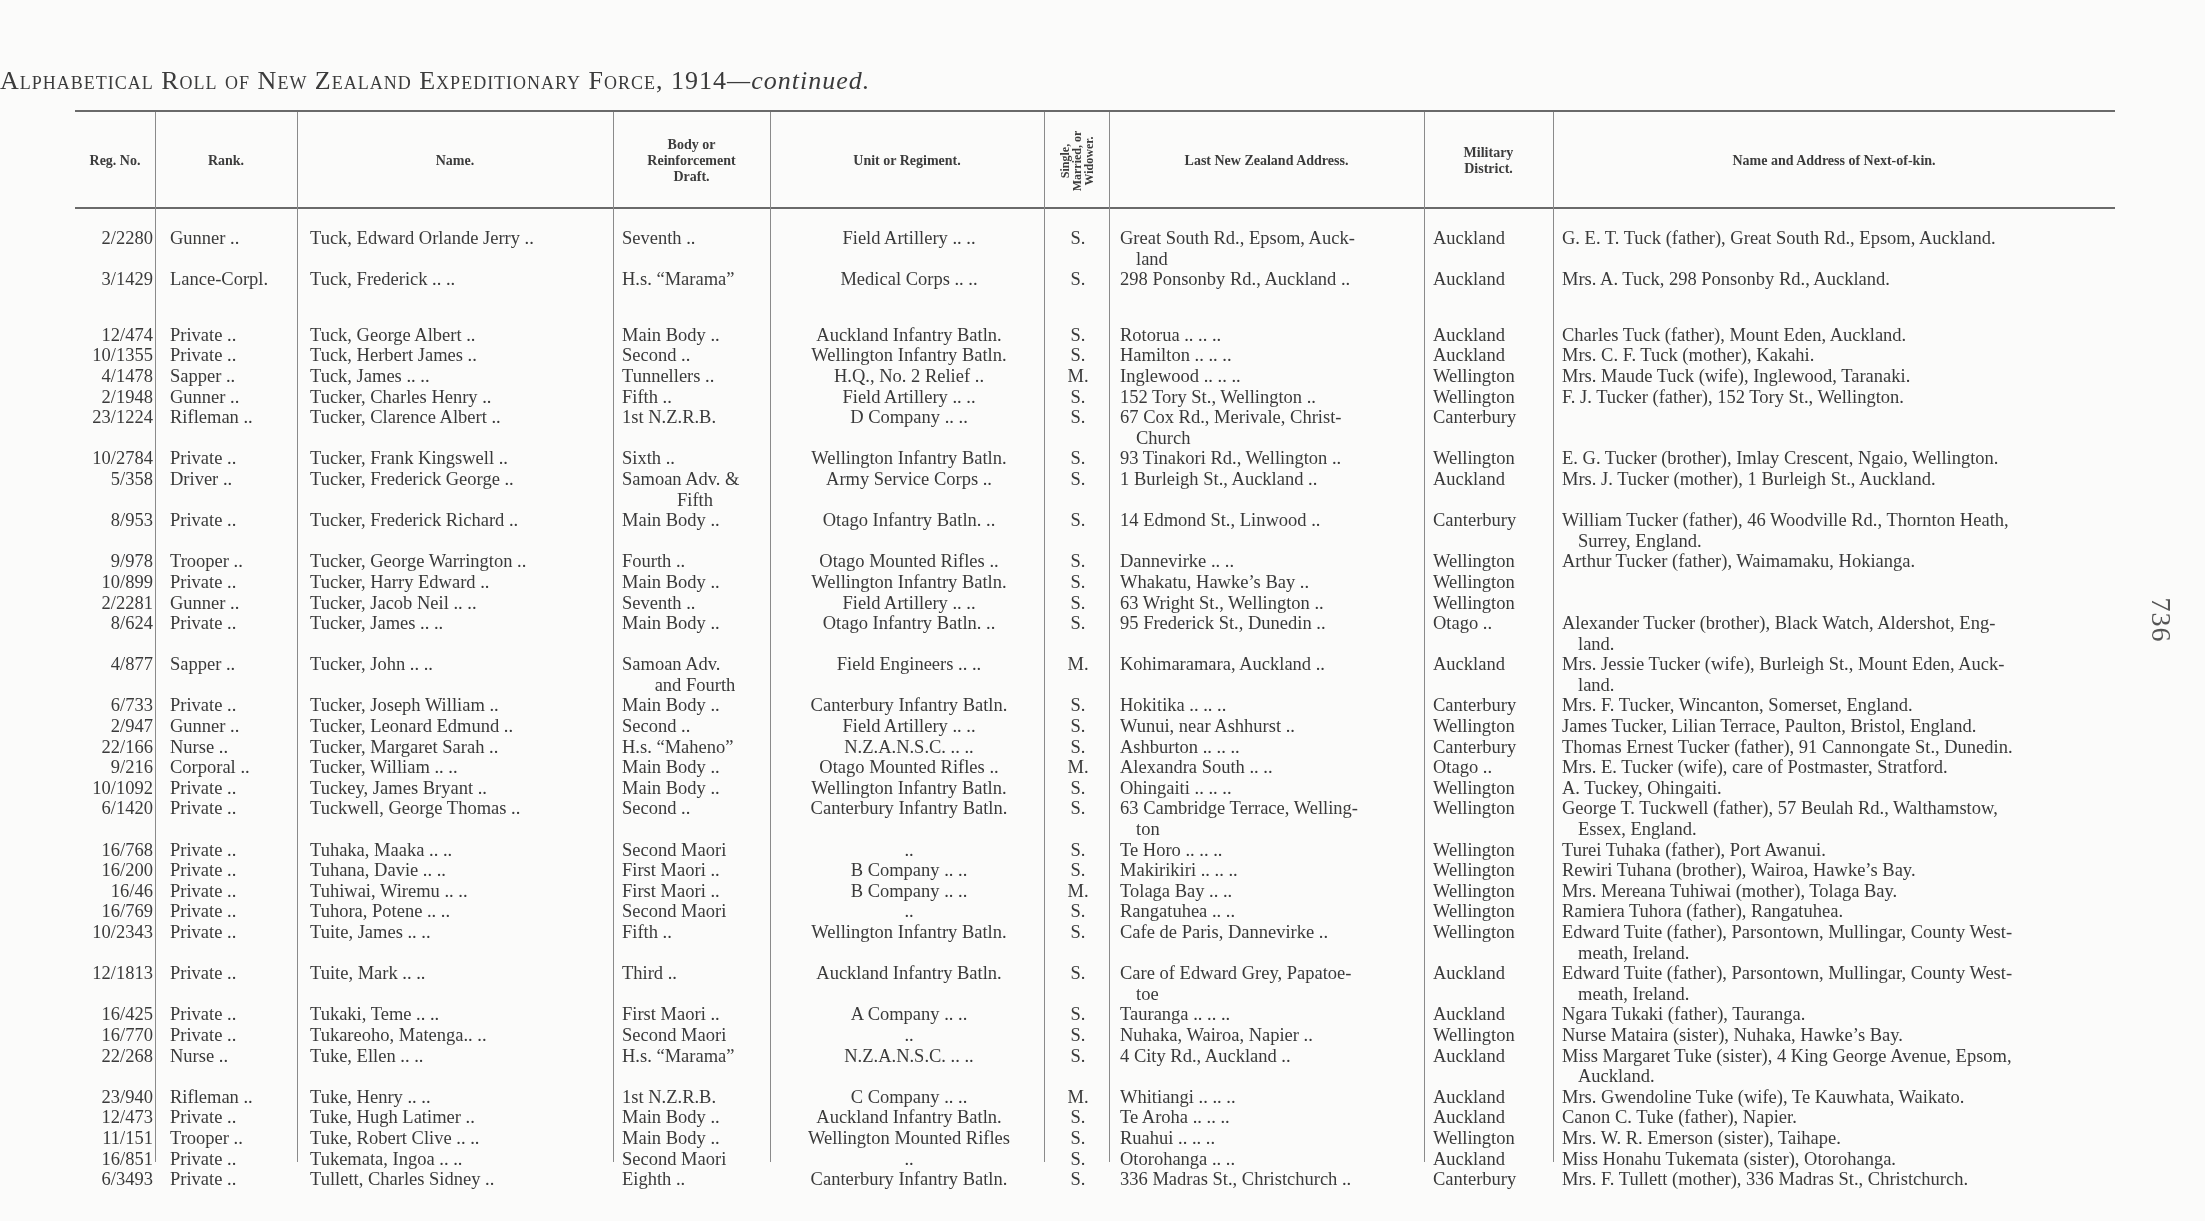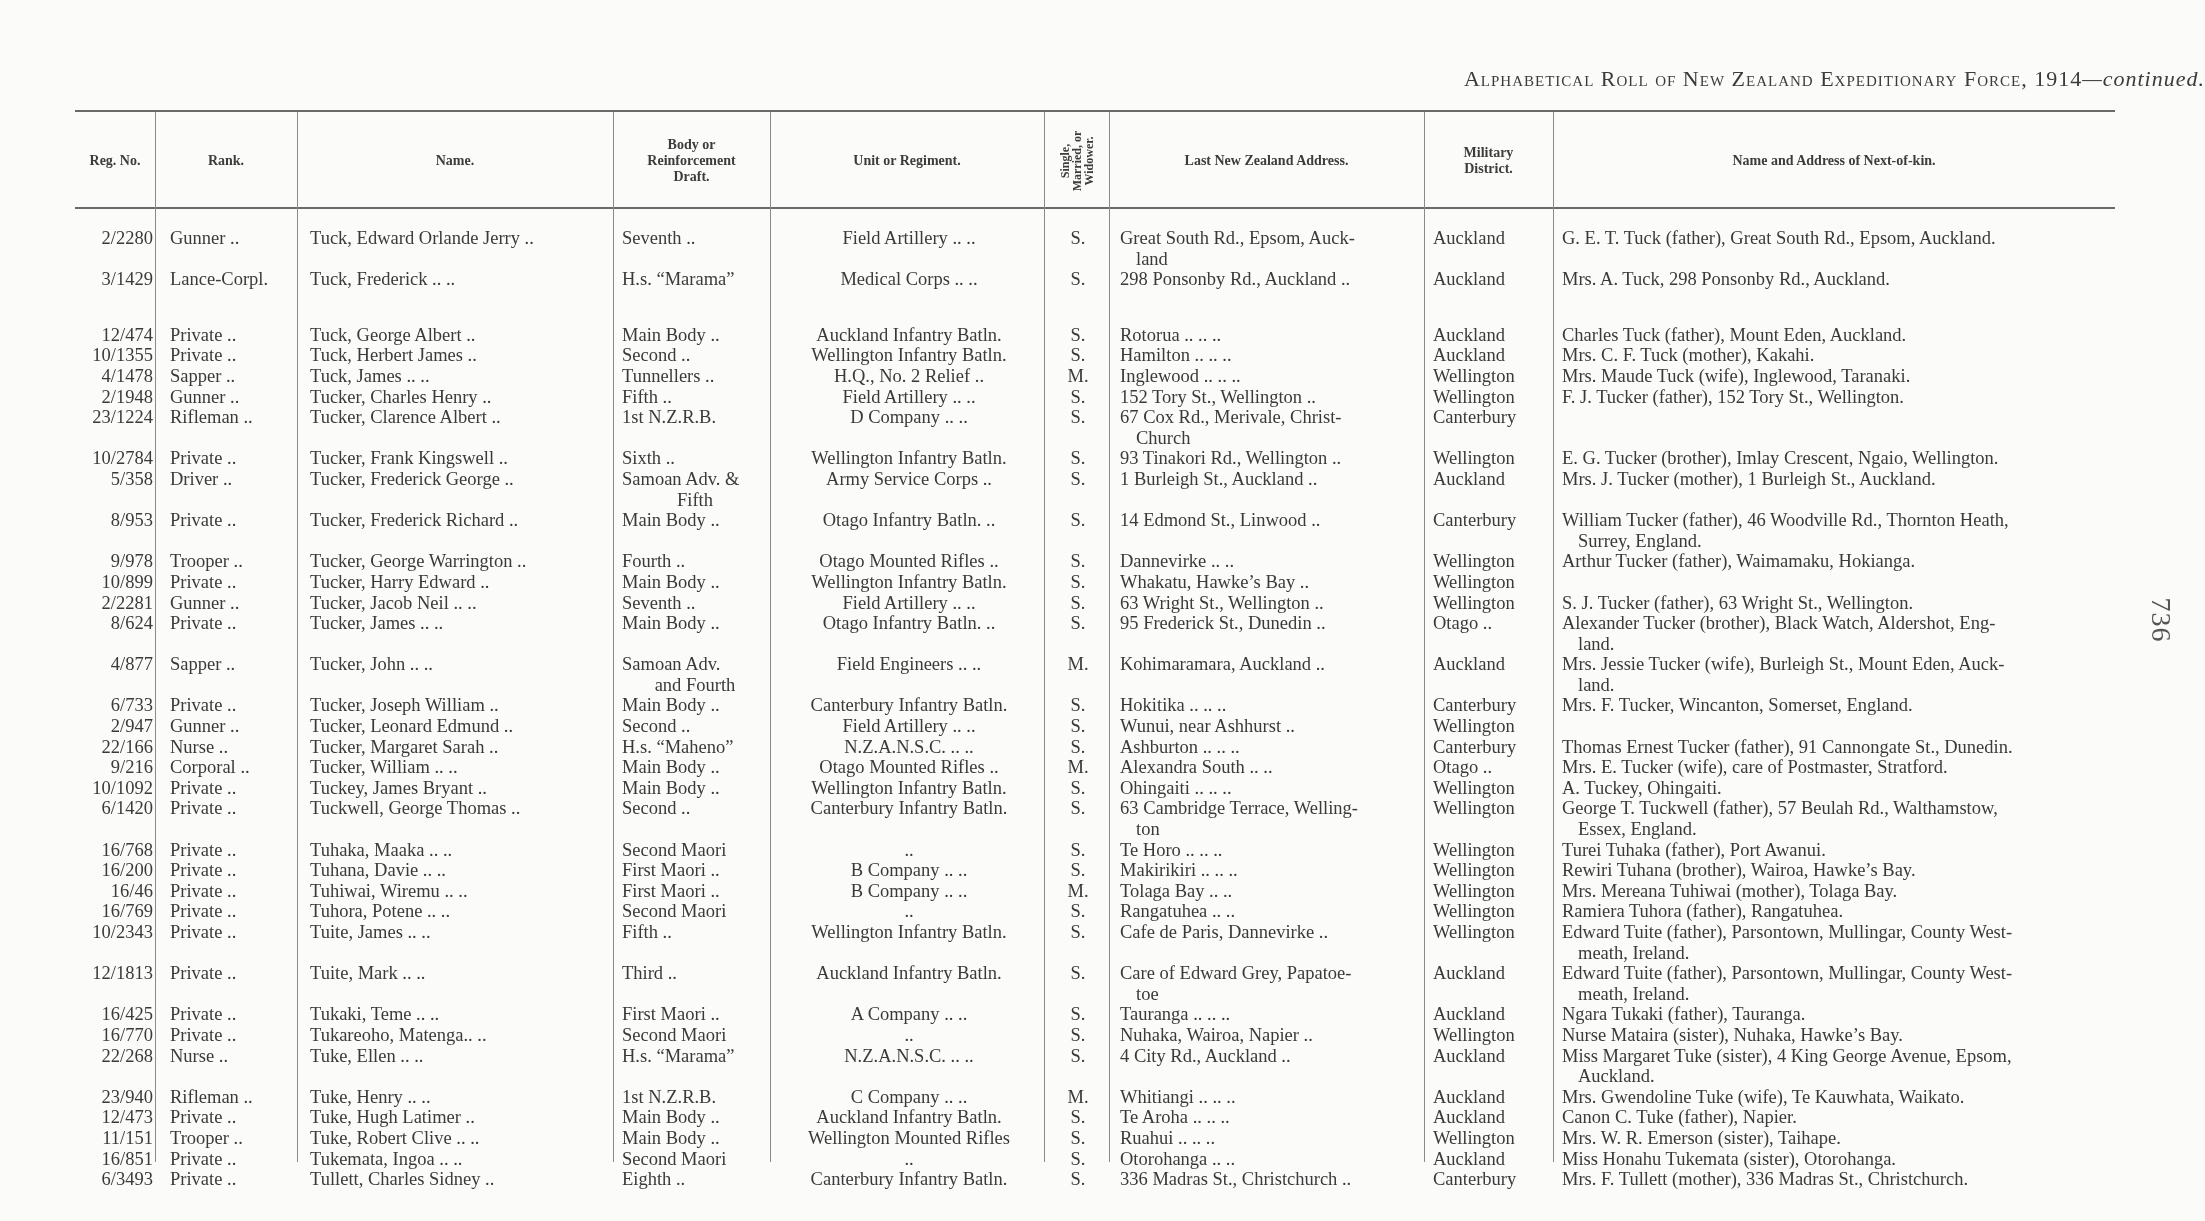--- a/index.html
+++ b/index.html
@@ -2,22 +2,22 @@
 <html><head>
 <meta charset="utf-8">
 <style>
   html, body { margin:0; padding:0; }
   body {
     width:2205px; height:1221px; position:relative; overflow:hidden;
     background:#fbfbfa; color:#3a3a3a;
     font-family:"Liberation Serif","DejaVu Serif",serif;
   }
   .title {
-    position:absolute; left:0; width:2205px; top:66px; text-align:right;
-    font-size:22px; letter-spacing:1px; color:#3b3b3b; font-variant:small-caps;
+    position:absolute; left:0; width:2205px; top:66px; text-align:left;
+    font-size:26px; letter-spacing:1px; color:#3b3b3b; font-variant:small-caps;
   }
   .title i { font-style:italic; font-variant:normal; }
   .page-number {
     position:absolute; left:2138px; top:604px; font-size:28px; color:#555;
     transform:rotate(90deg); transform-origin:center; letter-spacing:1px;
   }
   .rule { position:absolute; height:0; border-top:2px solid #6a6a6a; }
   .vline { position:absolute; width:0; border-left:1px solid #8a8a8a; }
   .hdr {
     position:absolute; top:113px; height:95px; display:flex; align-items:center; justify-content:center;
@@ -209,21 +209,20 @@
     </div>
     <div class="row" style="height: 20.6px;">
       <div class="cell c-reg"><span>2/2281</span></div>
       <div class="cell c-rank"><span>Gunner ..</span></div>
       <div class="cell c-name"><span>Tucker, Jacob Neil .. ..</span></div>
       <div class="cell c-body"><span>Seventh ..</span></div>
       <div class="cell c-unit"><span>Field Artillery .. ..</span></div>
       <div class="cell c-smw"><span>S.</span></div>
       <div class="cell c-addr"><span>63 Wright St., Wellington ..</span></div>
       <div class="cell c-mil"><span>Wellington</span></div>
-      <div class="cell c-nok"><span>S. J. Tucker (father), 63 Wright St., Wellington.</span></div>
     </div>
     <div class="row" style="height: 41.2px;">
       <div class="cell c-reg"><span>8/624</span></div>
       <div class="cell c-rank"><span>Private ..</span></div>
       <div class="cell c-name"><span>Tucker, James .. ..</span></div>
       <div class="cell c-body"><span>Main Body ..</span></div>
       <div class="cell c-unit"><span>Otago Infantry Batln. ..</span></div>
       <div class="cell c-smw"><span>S.</span></div>
       <div class="cell c-addr"><span>95 Frederick St., Dunedin ..</span></div>
       <div class="cell c-mil"><span>Otago ..</span></div>
@@ -256,20 +255,21 @@
     </div>
     <div class="row" style="height: 20.6px;">
       <div class="cell c-reg"><span>2/947</span></div>
       <div class="cell c-rank"><span>Gunner ..</span></div>
       <div class="cell c-name"><span>Tucker, Leonard Edmund ..</span></div>
       <div class="cell c-body"><span>Second ..</span></div>
       <div class="cell c-unit"><span>Field Artillery .. ..</span></div>
       <div class="cell c-smw"><span>S.</span></div>
       <div class="cell c-addr"><span>Wunui, near Ashhurst ..</span></div>
       <div class="cell c-mil"><span>Wellington</span></div>
+      <div class="cell c-nok"><span>James Tucker, Lilian Terrace, Paulton, Bristol, England.</span></div>
     </div>
     <div class="row" style="height: 20.6px;">
       <div class="cell c-reg"><span>22/166</span></div>
       <div class="cell c-rank"><span>Nurse ..</span></div>
       <div class="cell c-name"><span>Tucker, Margaret Sarah ..</span></div>
       <div class="cell c-body"><span>H.s. “Maheno”</span></div>
       <div class="cell c-unit"><span>N.Z.A.N.S.C. .. ..</span></div>
       <div class="cell c-smw"><span>S.</span></div>
       <div class="cell c-addr"><span>Ashburton .. .. ..</span></div>
       <div class="cell c-mil"><span>Canterbury</span></div>

